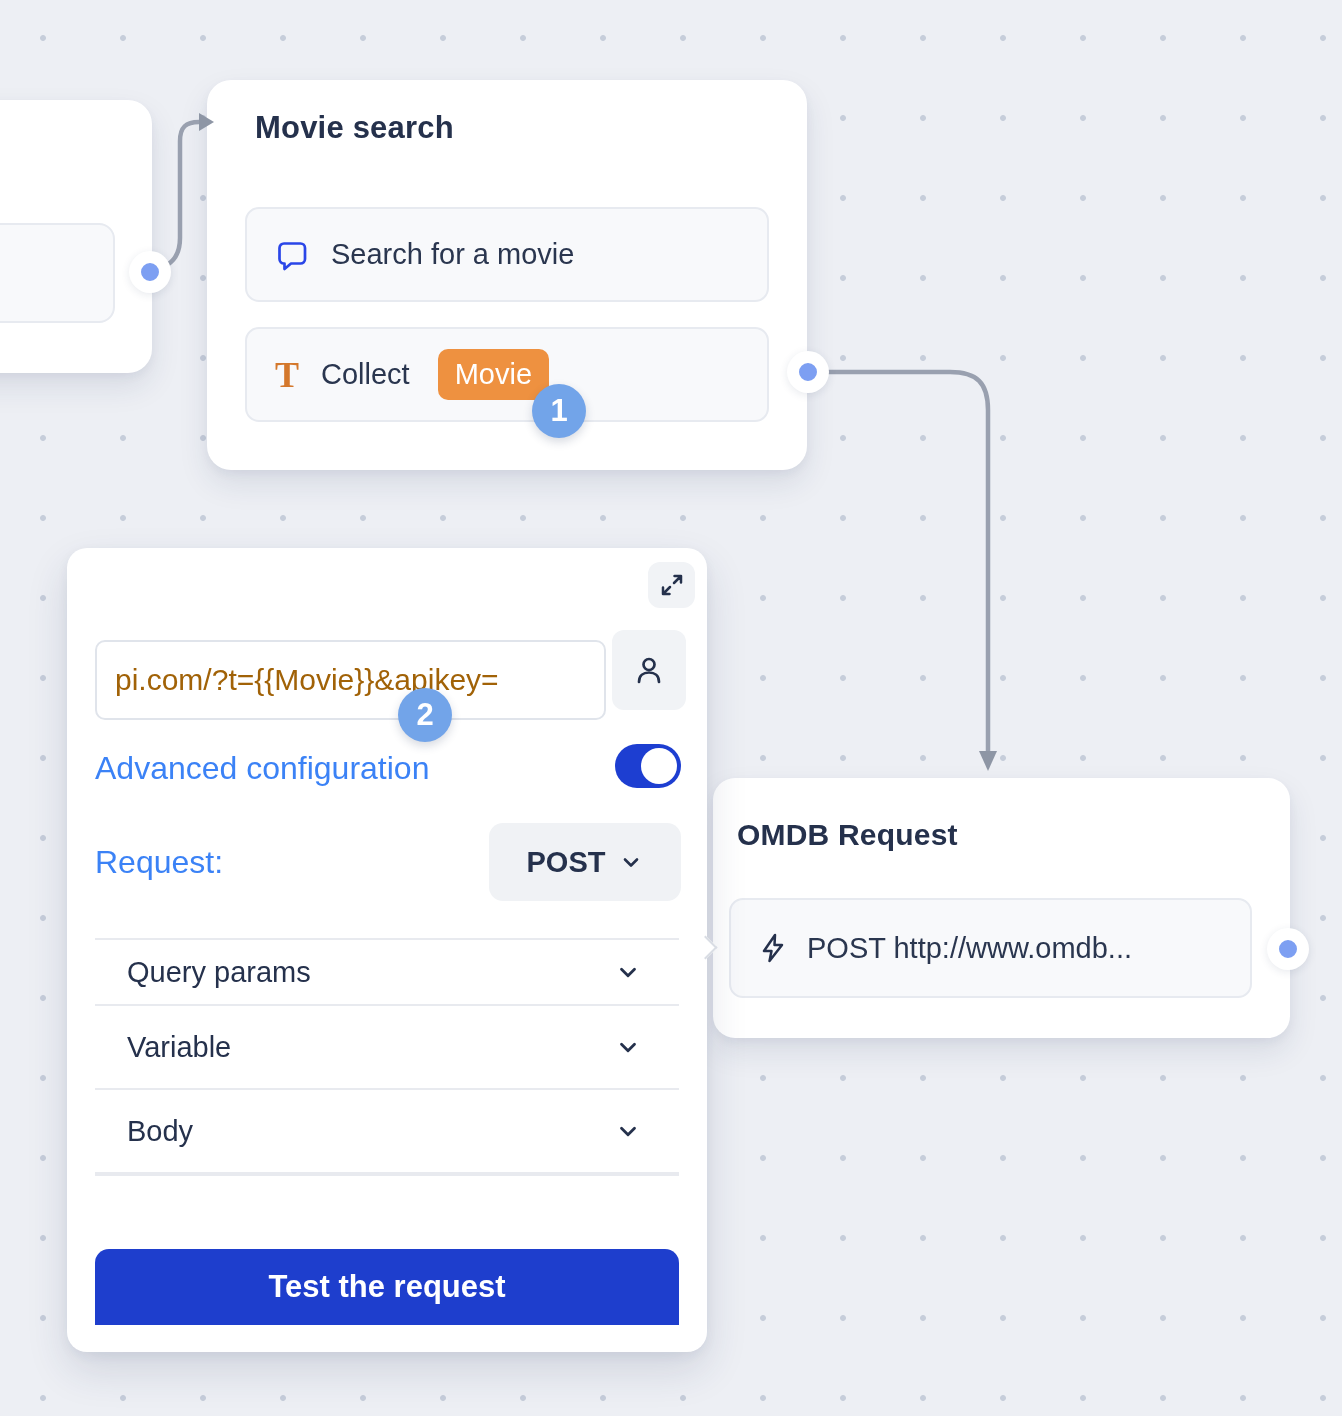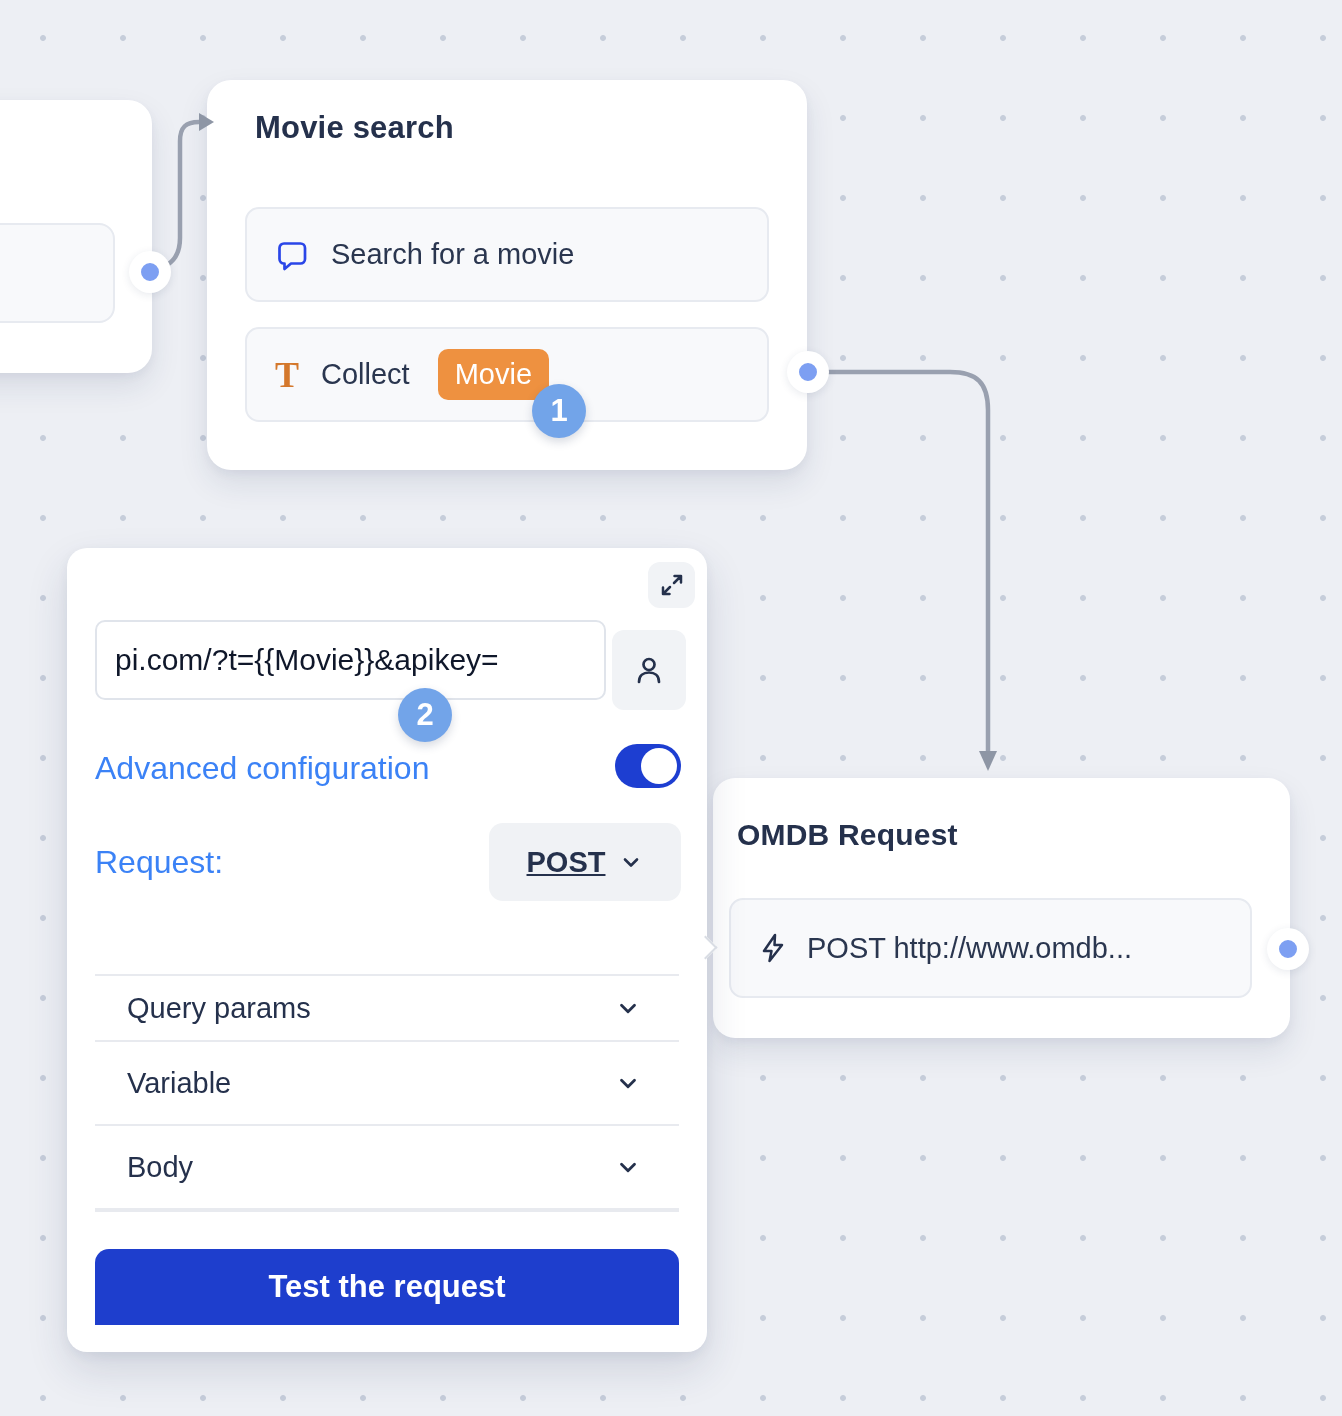--- a/index.html
+++ b/index.html
@@ -80,48 +80,48 @@
     background:#fff; border-radius:20px; overflow:hidden;
     box-shadow:0 18px 42px rgba(33,48,90,.14), 0 4px 12px rgba(33,48,90,.06);
     z-index:10;
   }
   .sq-btn {
     position:absolute; background:#f1f3f6; border:none; border-radius:12px;
     display:flex; align-items:center; justify-content:center; cursor:pointer;
   }
   #expand-btn { left:581px; top:14px; width:47px; height:46px; }
   #url-input {
-    position:absolute; left:28px; top:72px; width:511px; height:80px;
+    position:absolute; left:28px; top:92px; width:511px; height:80px;
     border:2px solid #e0e4eb; border-radius:10px; background:#fff;
     font-family:"Liberation Sans","DejaVu Sans",sans-serif;
-    font-size:30px; color:#0f172a; padding:0 18px; outline:none;
+    font-size:30px; color:#a16207; padding:0 18px; outline:none;
   }
   #person-btn { left:545px; top:82px; width:74px; height:80px; }
 
   .panel-label { position:absolute; font-size:32px; color:#3b82f6; }
   #adv-label { left:28px; top:202px; }
   #method-label { left:28px; top:296px; }
 
   .toggle {
     position:absolute; left:548px; top:196px; width:66px; height:44px;
     background:#1d3ed1; border-radius:22px; cursor:pointer;
   }
   .toggle .knob {
     position:absolute; right:4px; top:4px; width:36px; height:36px;
     background:#fff; border-radius:50%;
   }
 
   #method-select {
     position:absolute; left:422px; top:275px; width:192px; height:78px;
     background:#f0f2f5; border-radius:14px; display:flex; align-items:center;
     justify-content:center; gap:14px; cursor:pointer;
-    font-size:29px; font-weight:700; color:#25314c;text-decoration:underline;
-  }
-
-  .sections { position:absolute; left:0; top:390px; width:100%;margin-top:36px; }
+    font-size:29px; font-weight:700; color:#25314c;
+  }
+
+  .sections { position:absolute; left:0; top:390px; width:100%; }
   .divider { height:2px; background:#e8eaef; margin:0 28px; }
   .section-row {
     height:82px; display:flex; align-items:center; justify-content:space-between;
     padding:0 66px 0 60px; cursor:pointer; font-size:29px; color:#25314c;
   }
   .section-row.first { height:64px; }
 
   #test-btn {
     position:absolute; left:28px; top:701px; width:584px; height:76px;
     background:#1e3ecd; color:#fff; border:none; border-radius:14px 14px 0 0;

